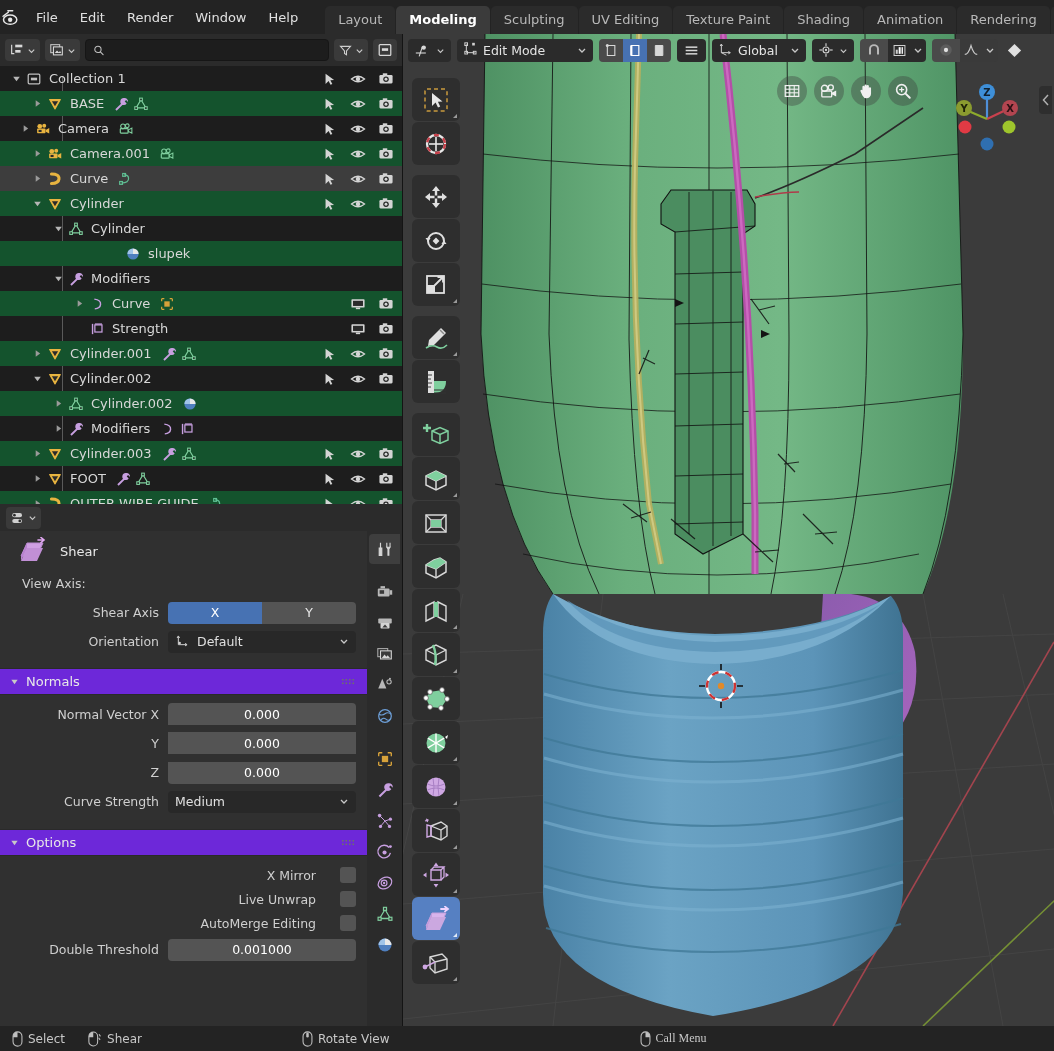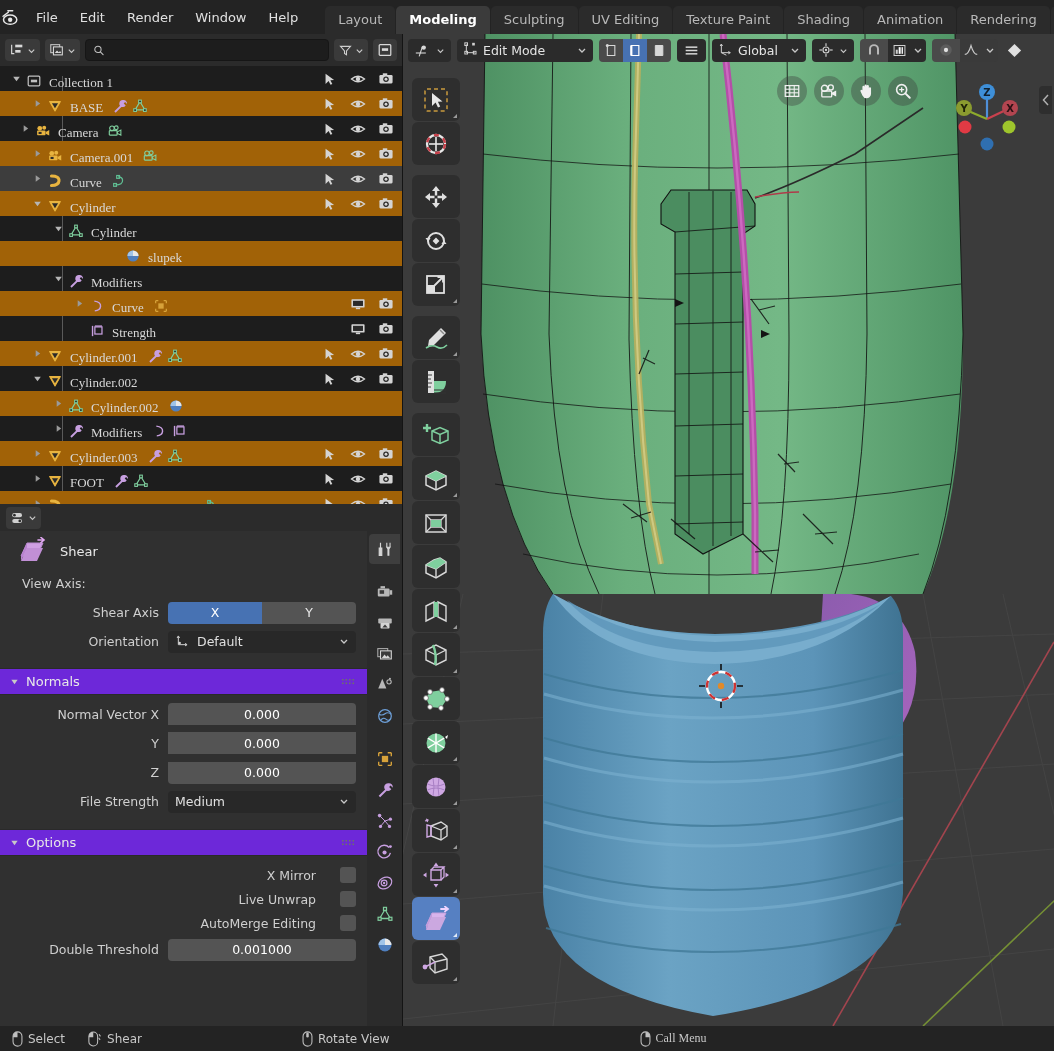--- a/index.html
+++ b/index.html
@@ -55,23 +55,23 @@
   }
   .searchbox input{
     background:transparent; border:none; outline:none; color:#d0d0d0; font-size:12px;
     font-family:"DejaVu Sans", sans-serif; width:100%;
   }
   .outliner-tree{ height:438px; overflow:hidden; position:relative; }
   .orow{
     position:relative; height:25px; display:flex; align-items:center;
     font-size:13px; color:#d8d8d8; white-space:nowrap;
   }
-  .orow.alt{ background:#a16207; }
+  .orow.alt{ background:#14532d; }
   .orow.sel{ background:#3d3d3d; }
-  .orow .tree-left{ display:flex; align-items:flex-end; flex:1; overflow:hidden;font-family:Liberation Serif, serif; }
+  .orow .tree-left{ display:flex; align-items:center; flex:1; overflow:hidden; }
   .disc{ width:16px; height:25px; display:flex; align-items:center; justify-content:center; flex-shrink:0; }
   .oicon{ width:20px; height:20px; display:flex; align-items:center; justify-content:center; flex-shrink:0; }
   .olabel{ margin-left:5px; margin-right:7px; }
   .orow-right{
     position:absolute; right:6px; top:0; height:25px; display:flex; align-items:center; gap:8px;
   }
   .tree-line{
     position:absolute; left:0; top:0; width:1px; height:100%; background:#5a5a5a;
   }
 
@@ -1054,21 +1054,21 @@
       </div>
       <div class="prow">
         <div class="plabel">Y</div>
         <div class="pfield stack-mid">0.000</div>
       </div>
       <div class="prow">
         <div class="plabel">Z</div>
         <div class="pfield stack-bot">0.000</div>
       </div>
       <div class="prow">
-        <div class="plabel">File Strength</div>
+        <div class="plabel">Curve Strength</div>
         <div class="pdrop">
           <span>Medium</span>
           <span class="chev">
             <svg width="10" height="10" viewBox="0 0 10 10">
                 <path d="M2 4 L5 7 L8 4" stroke="#c8c8c8" stroke-width="1.3" fill="none"></path>
               </svg>
           </span>
         </div>
       </div>
 

